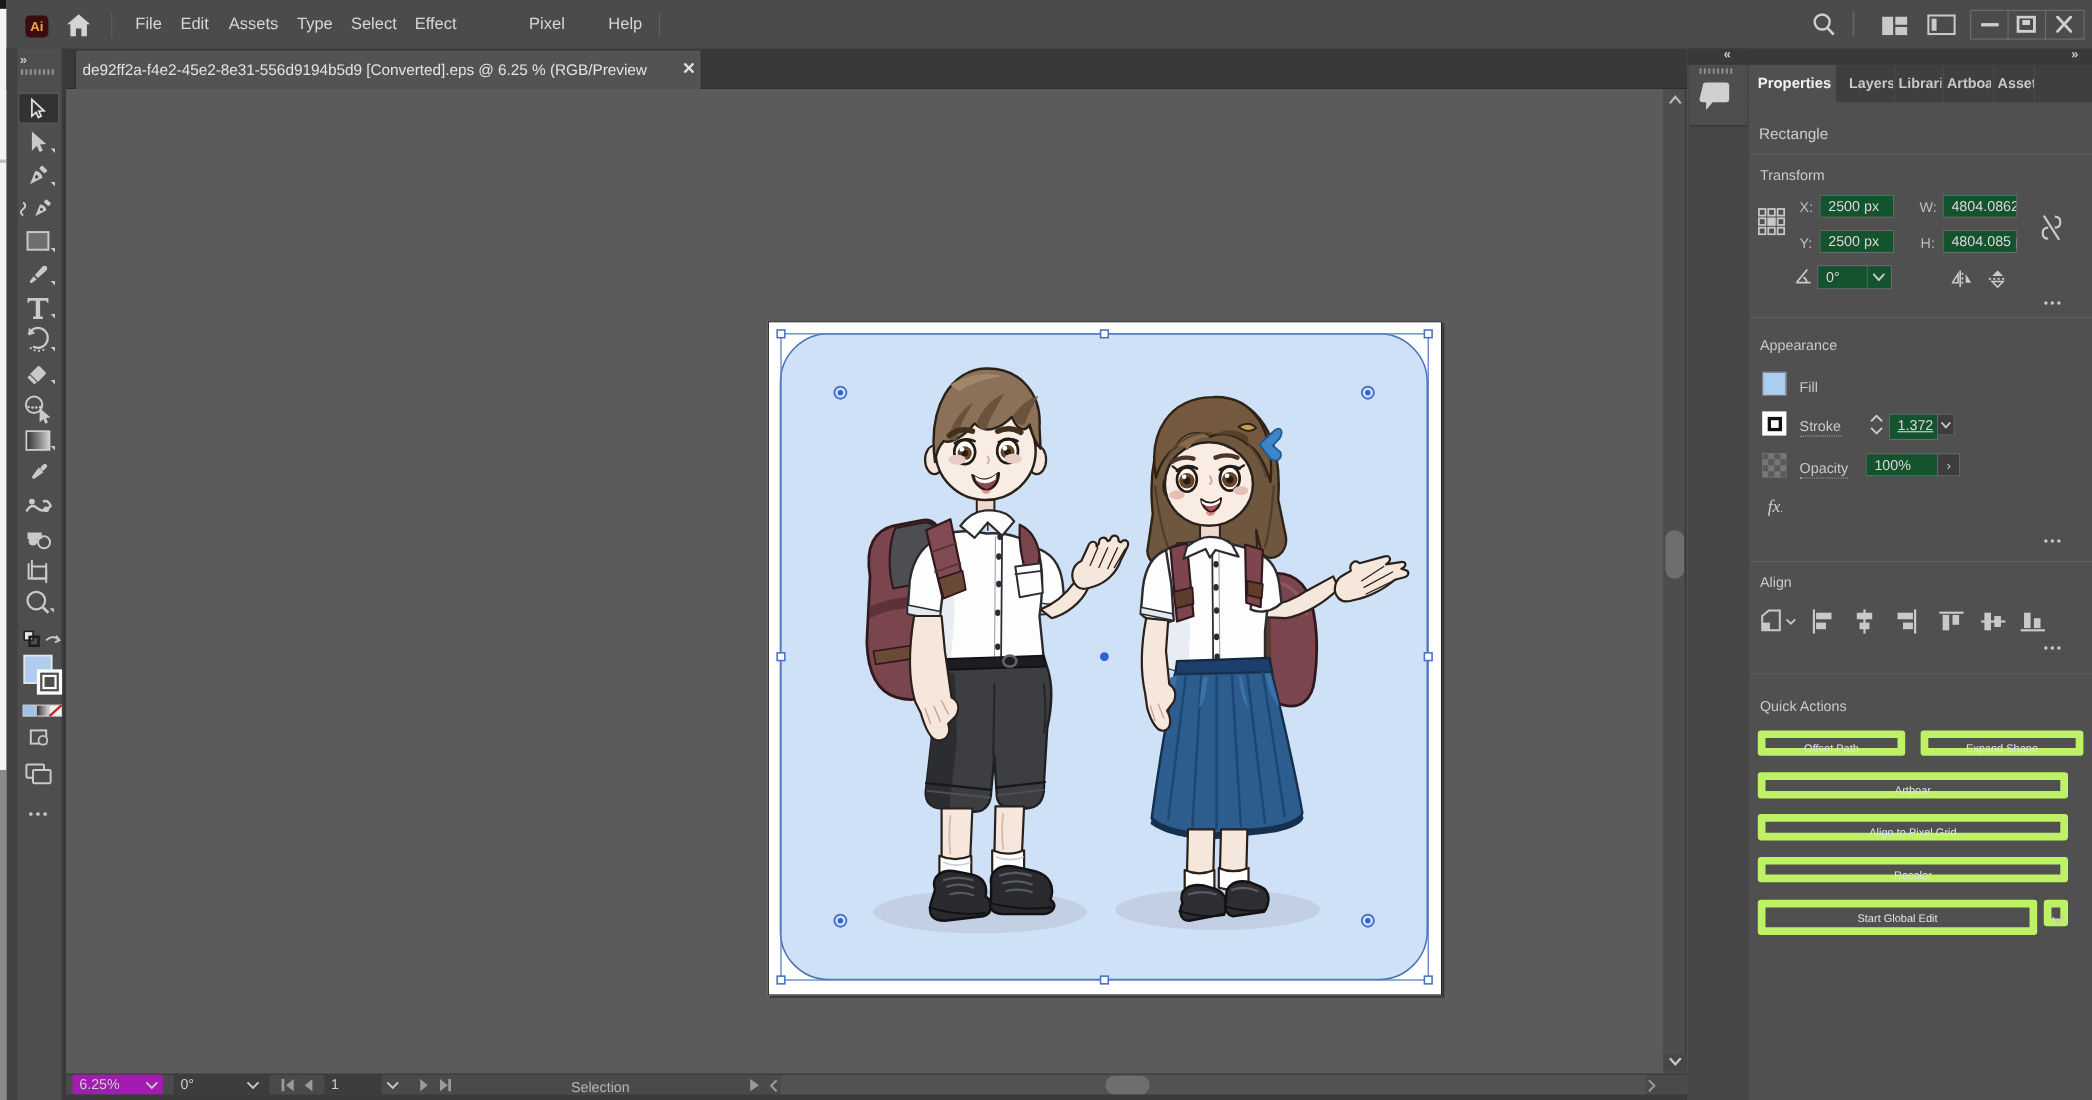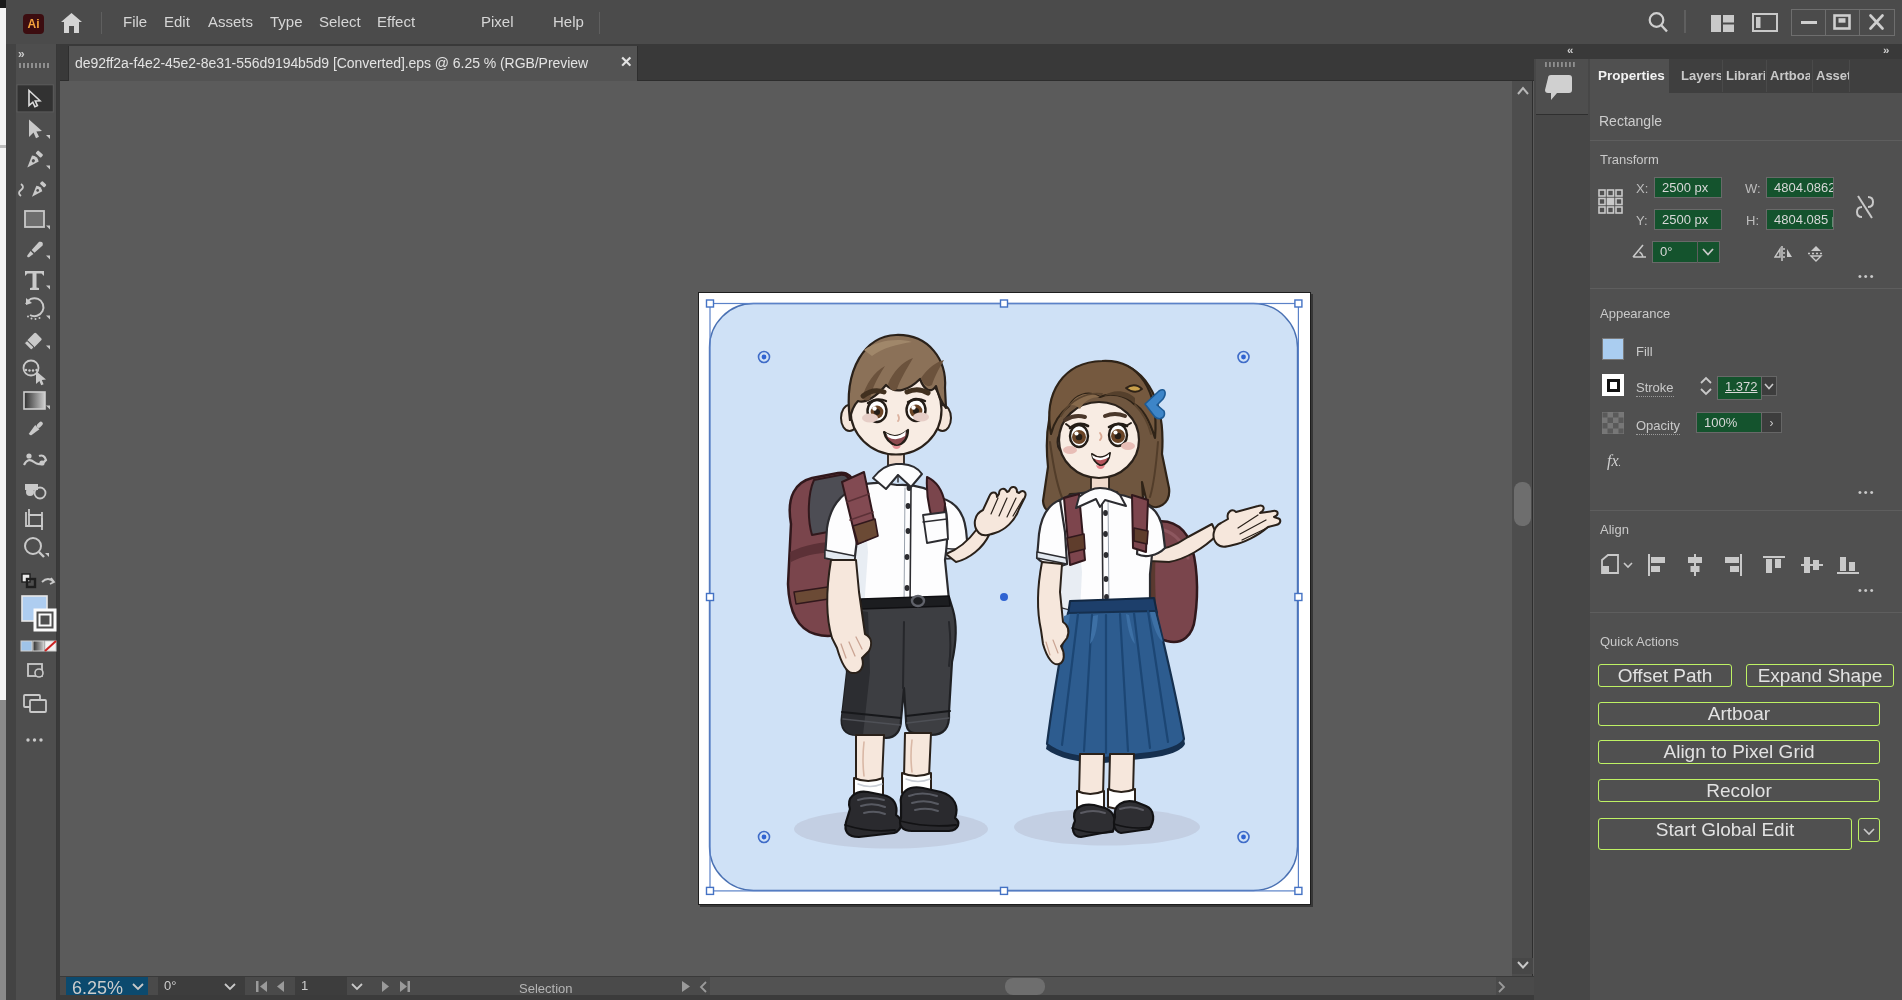--- a/index.html
+++ b/index.html
@@ -3,21 +3,21 @@
 <meta charset="utf-8">
 <style>
   * { margin:0; padding:0; box-sizing:border-box; }
   html,body { width:1902px; height:1000px; overflow:hidden; background:#5b5b5b; font-family:"Liberation Sans", sans-serif; }
   .abs { position:absolute; }
   #root { position:relative; width:1902px; height:1000px; }
   .txt { color:#d6d6d6; font-size:15px; white-space:nowrap; }
   .field { background:#14532d; border:1px solid #696969; color:#d8d8d8; font-size:13px; padding:2px 0 0 7px; white-space:nowrap; overflow:hidden; }
   .dots { color:#c9c9c9; font-size:11px; letter-spacing:2px; }
   .dotted { border-bottom:1px dotted #9a9a9a; padding-bottom:1px; }
-  .btn { border:1px solid #bef264; border-radius:3px; color:#e2e2e2; font-size:19px; text-align:center; line-height:21px; }
+  .btn { border:7px solid #bef264; border-radius:3px; color:#e2e2e2; font-size:10px; text-align:center; line-height:21px; }
 </style>
 </head>
 <body>
 <div id="root">
 
   <div class="abs" style="left:0;top:0;width:6px;height:1000px;background:#f4f4f4;"></div>
   <div class="abs" style="left:0;top:0;width:6px;height:8px;background:#1a1a1a;"></div>
   <div class="abs" style="left:0;top:145px;width:6px;height:3px;background:#bdbdbd;"></div>
   <div class="abs" style="left:0;top:700px;width:6px;height:300px;background:#8a8a8a;"></div>
 
@@ -444,21 +444,21 @@
   <svg class="abs" style="left:1516px;top:86px;" width="14" height="10" viewBox="0 0 14 10">
       <path d="M2 8 L7 2 L12 8" fill="none" stroke="#b8b8b8" stroke-width="2"></path>
     </svg>
   <div class="abs" style="left:1514px;top:482px;width:17px;height:44px;background:#6e6e6e;border-radius:8px;"></div>
   <div class="abs" style="left:1512px;top:958px;width:21px;height:16px;background:#474747;"></div>
   <svg class="abs" style="left:1516px;top:960px;" width="14" height="10" viewBox="0 0 14 10">
       <path d="M2 2 L7 7.5 L12 2" fill="none" stroke="#c9c9c9" stroke-width="2"></path>
     </svg>
 
   <div class="abs" id="statusbar" style="left:60px;top:976px;width:1474px;height:24px;background:#4a4a4a;border-top:1px solid #3a3a3a;"></div>
-  <div class="abs" style="left:66px;top:977px;width:82px;height:18px;background:#0c4a6e;color:#cccccc;font-size:18px;padding:1px 0 0 6px;">6.25%</div>
+  <div class="abs" style="left:66px;top:977px;width:82px;height:18px;background:#a21caf;color:#cccccc;font-size:13px;padding:1px 0 0 6px;">6.25%</div>
   <svg class="abs" style="left:132px;top:983px;" width="12" height="8" viewBox="0 0 12 8">
       <path d="M1 1 L6 6 L11 1" fill="none" stroke="#c9c9c9" stroke-width="1.8"></path>
     </svg>
   <div class="abs" style="left:158px;top:977px;width:87px;height:18px;background:#3d3d3d;color:#cccccc;font-size:13px;padding:1px 0 0 6px;">0°</div>
   <svg class="abs" style="left:224px;top:983px;" width="12" height="8" viewBox="0 0 12 8">
       <path d="M1 1 L6 6 L11 1" fill="none" stroke="#c9c9c9" stroke-width="1.8"></path>
     </svg>
   <svg class="abs" style="left:254px;top:980px;" width="36" height="13" viewBox="0 0 36 13">
     <g fill="#9a9a9a">
         <path d="M2 1 h2.5 v11 h-2.5 z"></path>

